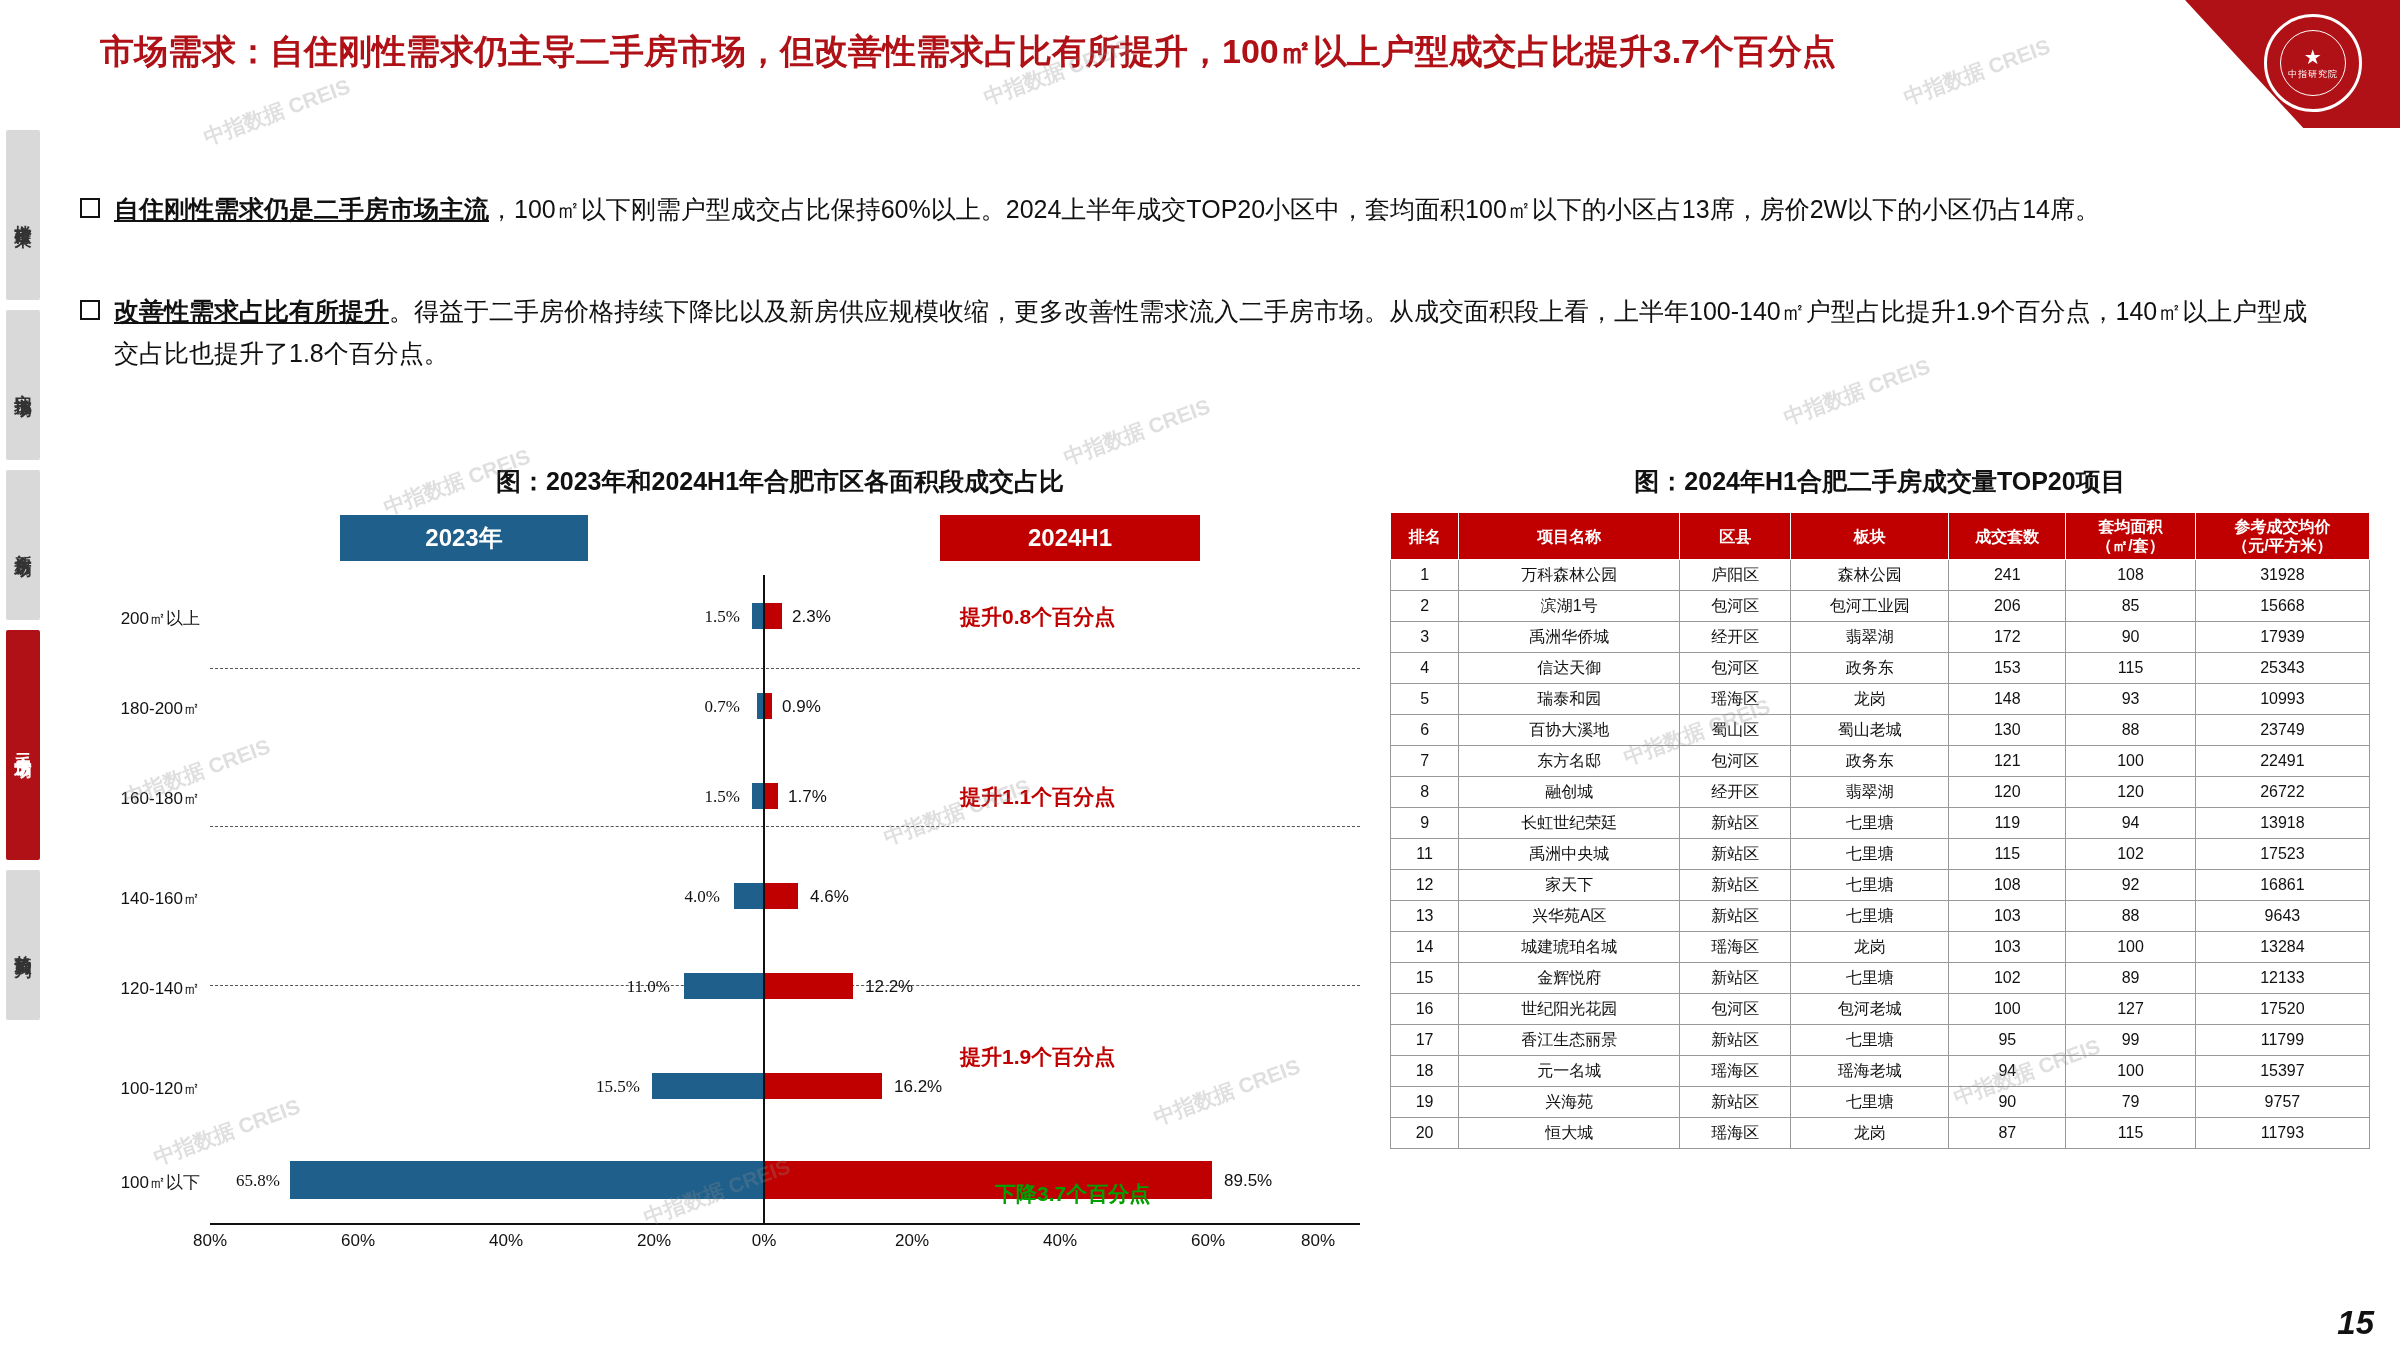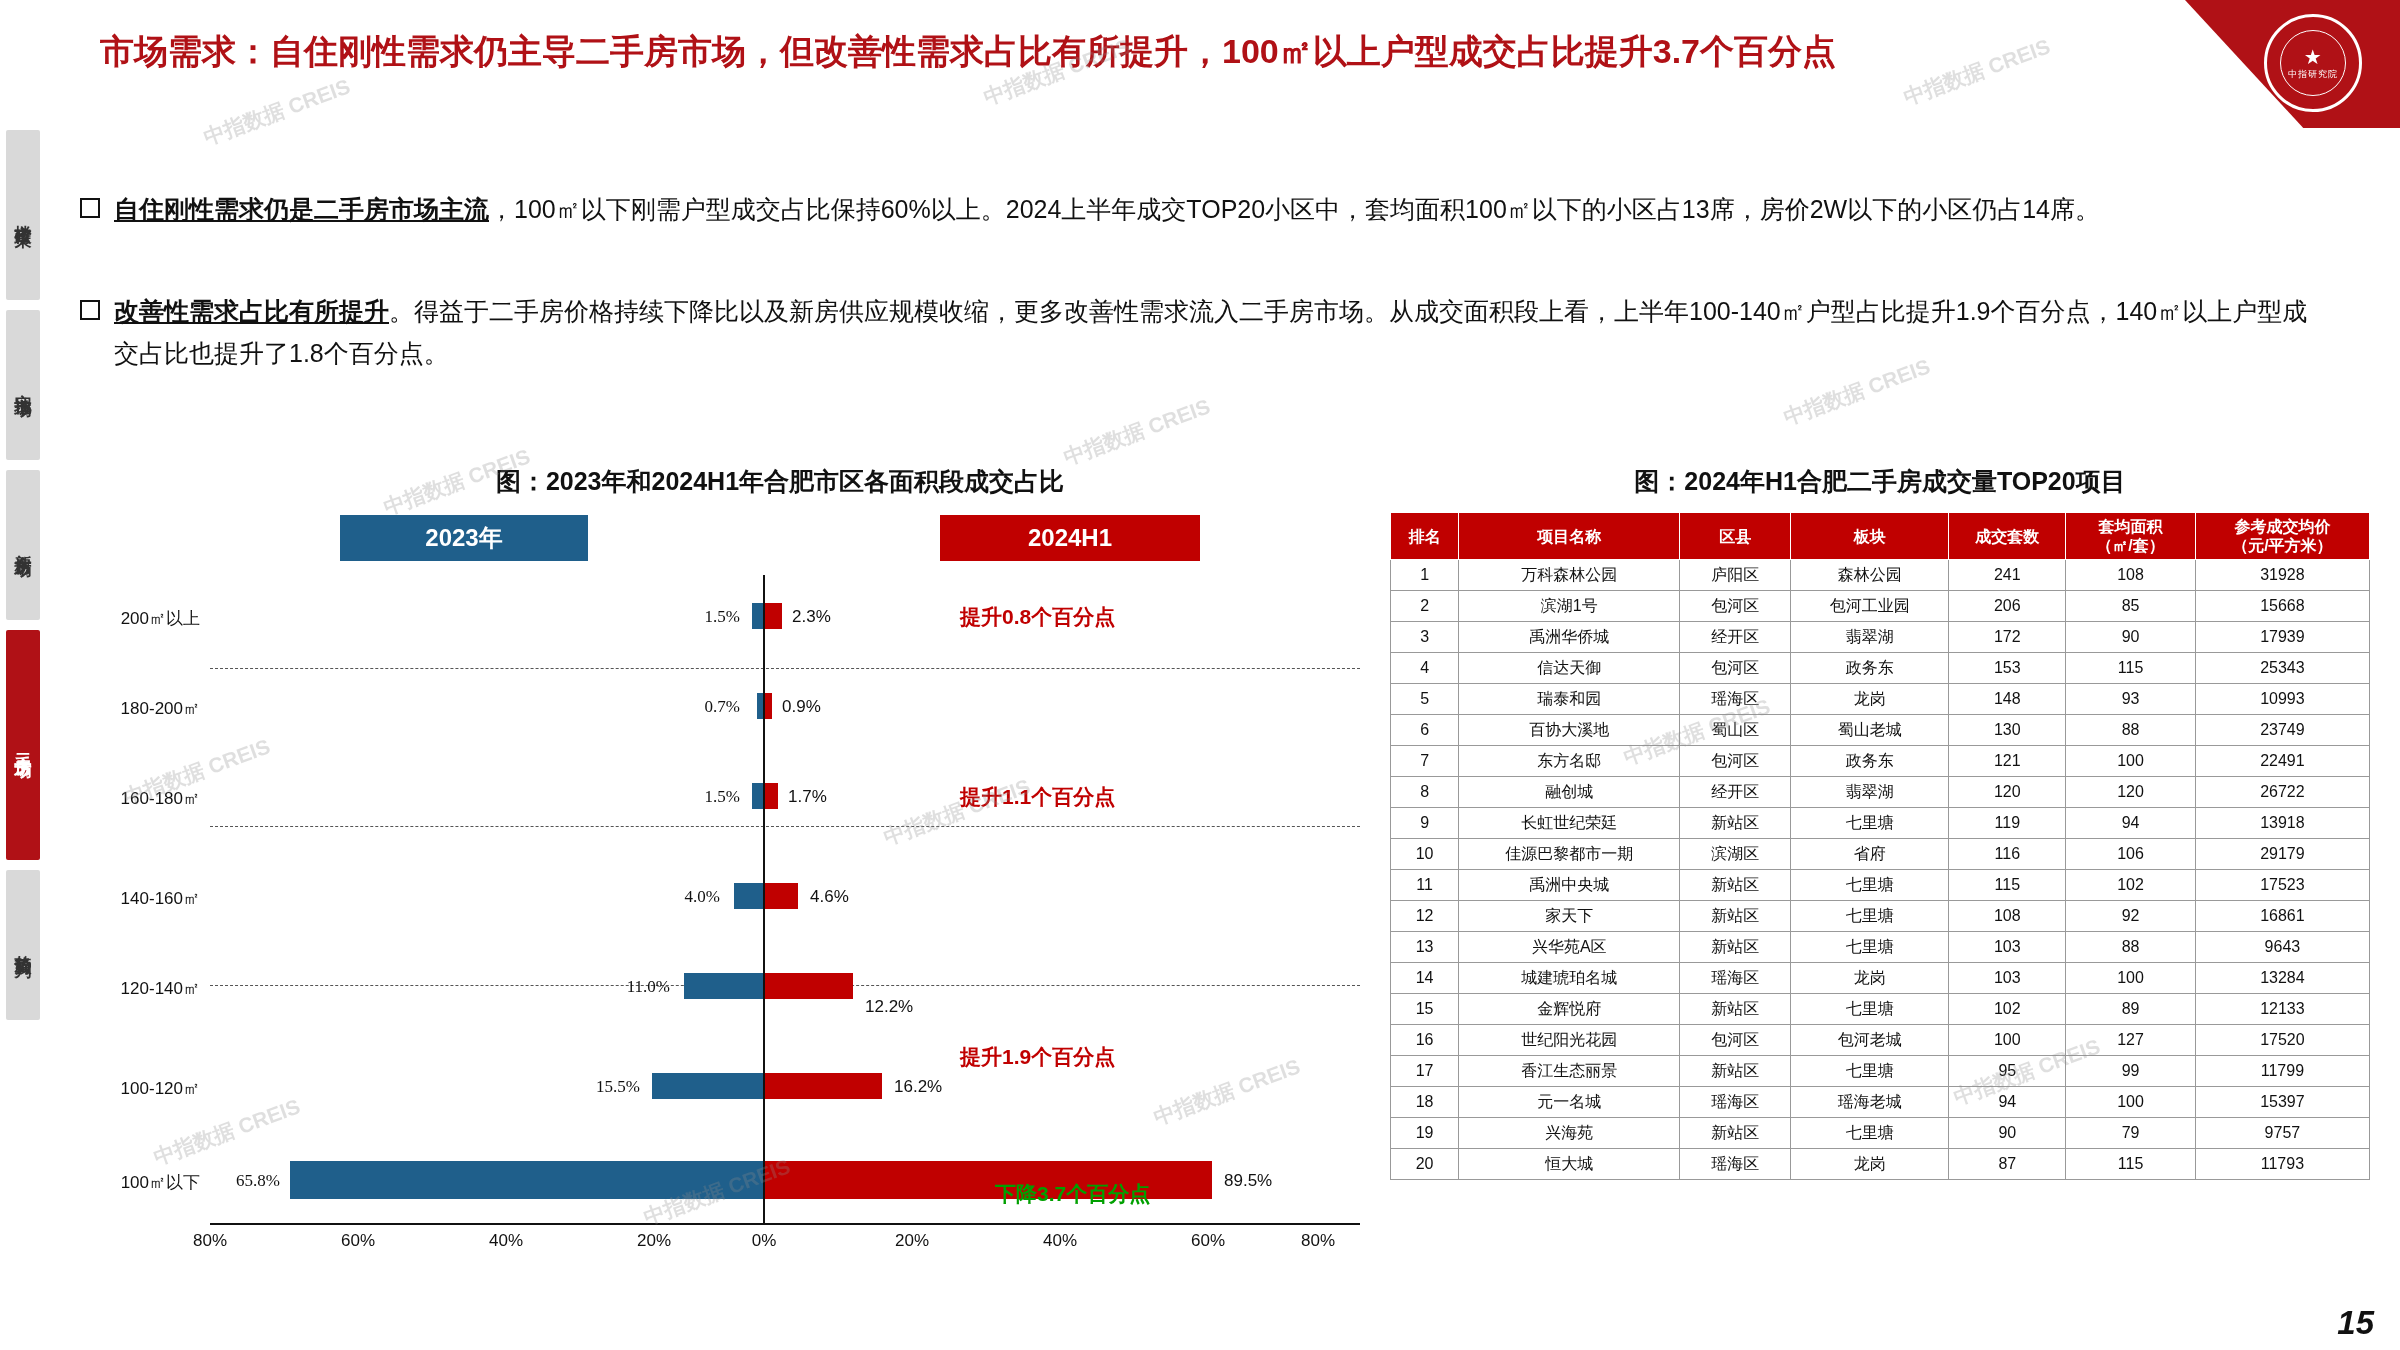--- a/index.html
+++ b/index.html
@@ -180,21 +180,21 @@
   <div class="cat-label" style="top:312px;">140-160㎡</div>
   <div class="bar-left" style="top:308px;left:674px;width:29px;"></div>
   <div class="bar-right" style="top:308px;left:705px;width:33px;"></div>
   <div class="val-left" style="top:312px;left:530px;width:130px;">4.0%</div>
   <div class="val-right" style="top:312px;left:750px;">4.6%</div>
 
   <div class="cat-label" style="top:402px;">120-140㎡</div>
   <div class="bar-left" style="top:398px;left:624px;width:79px;"></div>
   <div class="bar-right" style="top:398px;left:705px;width:88px;"></div>
   <div class="val-left" style="top:402px;left:470px;width:140px;">11.0%</div>
-  <div class="val-right" style="top:402px;left:805px;margin-top:20px;">12.2%</div>
+  <div class="val-right" style="top:402px;left:805px;">12.2%</div>
   <div class="note-red" style="top:468px;left:900px;">提升1.9个百分点</div>
 
   <div class="cat-label" style="top:502px;">100-120㎡</div>
   <div class="bar-left" style="top:498px;left:592px;width:111px;"></div>
   <div class="bar-right" style="top:498px;left:705px;width:117px;"></div>
   <div class="val-left" style="top:502px;left:440px;width:140px;">15.5%</div>
   <div class="val-right" style="top:502px;left:834px;">16.2%</div>
 
   <div class="cat-label" style="top:596px;">100㎡以下</div>
   <div class="bar-left" style="top:586px;height:38px;left:230px;width:473px;"></div>
@@ -304,29 +304,20 @@
       <tr>
         <td>9</td>
         <td>长虹世纪荣廷</td>
         <td>新站区</td>
         <td>七里塘</td>
         <td>119</td>
         <td>94</td>
         <td>13918</td>
       </tr>
       <tr>
-        <td>10</td>
-        <td>佳源巴黎都市一期</td>
-        <td>滨湖区</td>
-        <td>省府</td>
-        <td>116</td>
-        <td class="hl">106</td>
-        <td class="hl">29179</td>
-      </tr>
-      <tr>
         <td>11</td>
         <td>禹洲中央城</td>
         <td>新站区</td>
         <td>七里塘</td>
         <td>115</td>
         <td class="hl">102</td>
         <td>17523</td>
       </tr>
       <tr>
         <td>12</td>

